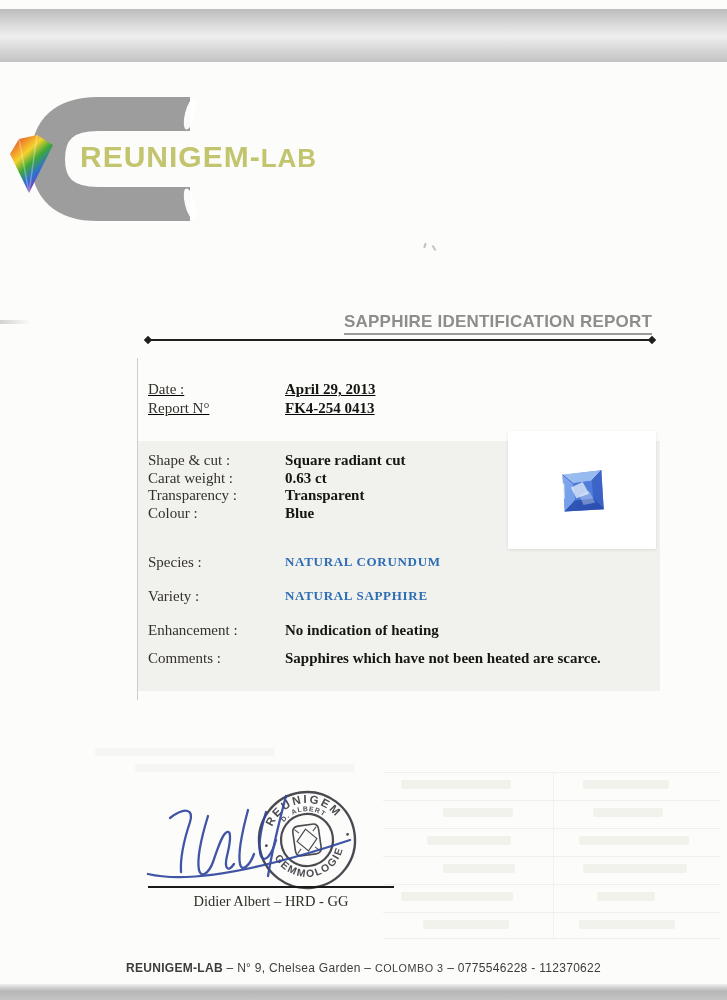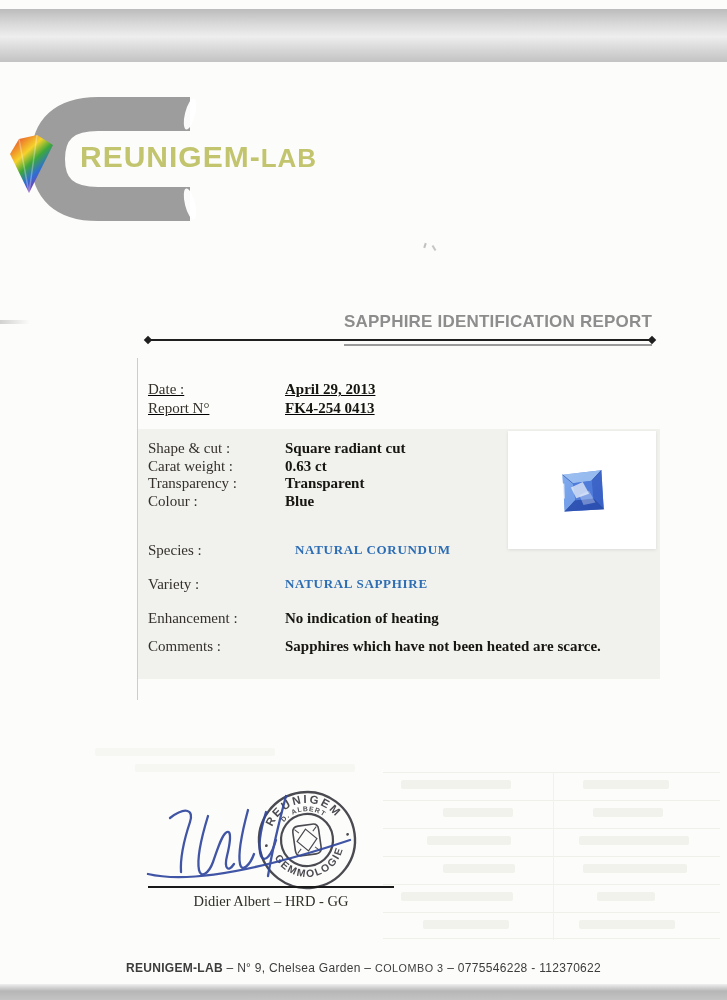--- a/index.html
+++ b/index.html
@@ -18,36 +18,36 @@
   .speck.s3{left:167px;top:599px;width:5px;height:2px;transform:rotate(35deg);opacity:.45;}
   
   .logo-svg{position:absolute;left:8px;top:92px;}
   .logo-text{position:absolute;left:80px;top:140px;font-family:"Liberation Sans",sans-serif;
     font-weight:bold;color:#c2c56e;letter-spacing:1px;white-space:nowrap;}
   .logo-text .main{font-size:30px;}
   .logo-text .sub{font-size:26px;}
   
   .title{position:absolute;right:75px;top:312px;font-family:"Liberation Sans",sans-serif;
     font-weight:bold;font-size:17px;color:#8d8d8d;letter-spacing:.2px;
-    border-bottom:2px solid #9a9a9a;padding-bottom:12px;}
+    border-bottom:2px solid #9a9a9a;padding-bottom:1px;}
   .rule{position:absolute;left:148px;top:339px;width:504px;height:2px;background:#1f1f1f;}
   .rule::before,.rule::after{content:"";position:absolute;top:-2px;width:6px;height:6px;
     background:#1f1f1f;transform:rotate(45deg);}
   .rule::before{left:-3px;} .rule::after{right:-3px;}
   .edge-line{position:absolute;left:137px;top:358px;width:1px;height:342px;background:#c9c9c0;opacity:.9;}
   
   .row{display:flex;font-size:15px;line-height:18.5px;}
   .lbl{width:137px;color:#34312a;flex-shrink:0;}
   .val{font-weight:bold;color:#16150f;flex:1;}
   .hdr-rows{position:absolute;left:148px;top:380px;width:505px;text-decoration:underline;}
-  .panel{position:absolute;left:138px;top:429px;width:522px;height:250px;background:#f1f1ee;}
+  .panel{position:absolute;left:138px;top:441px;width:522px;height:250px;background:#f1f1ee;}
   .specs{position:absolute;left:10px;top:11px;width:500px;}
   .specs .row{line-height:17.6px;}
   .res{position:absolute;left:10px;width:500px;}
-  .res.r0{top:112px;gap:10px;} .res.r1{top:146px;} .res.r2{top:180px;} .res.r3{top:208px;}
+  .res.r0{top:112px;} .res.r1{top:146px;} .res.r2{top:180px;} .res.r3{top:208px;}
   .val.blue{color:#2d6db4;letter-spacing:.7px;font-size:13px;}
   
   .photo{position:absolute;left:508px;top:431px;width:148px;height:118px;background:#ffffff;
     box-shadow:0 1px 3px rgba(120,120,110,.18);}
   .photo svg{position:absolute;left:51px;top:36px;}
   
   .bleed{position:absolute;left:383px;top:772px;width:337px;height:168px;opacity:.55;}
   .bleed .hline{position:absolute;left:0;width:100%;height:1px;background:#e7e7df;}
   .bleed .vline{position:absolute;left:170px;top:0;width:1px;height:100%;background:#eae9e1;}
   .bleed .blk{position:absolute;height:9px;background:#eaeae2;border-radius:2px;}

